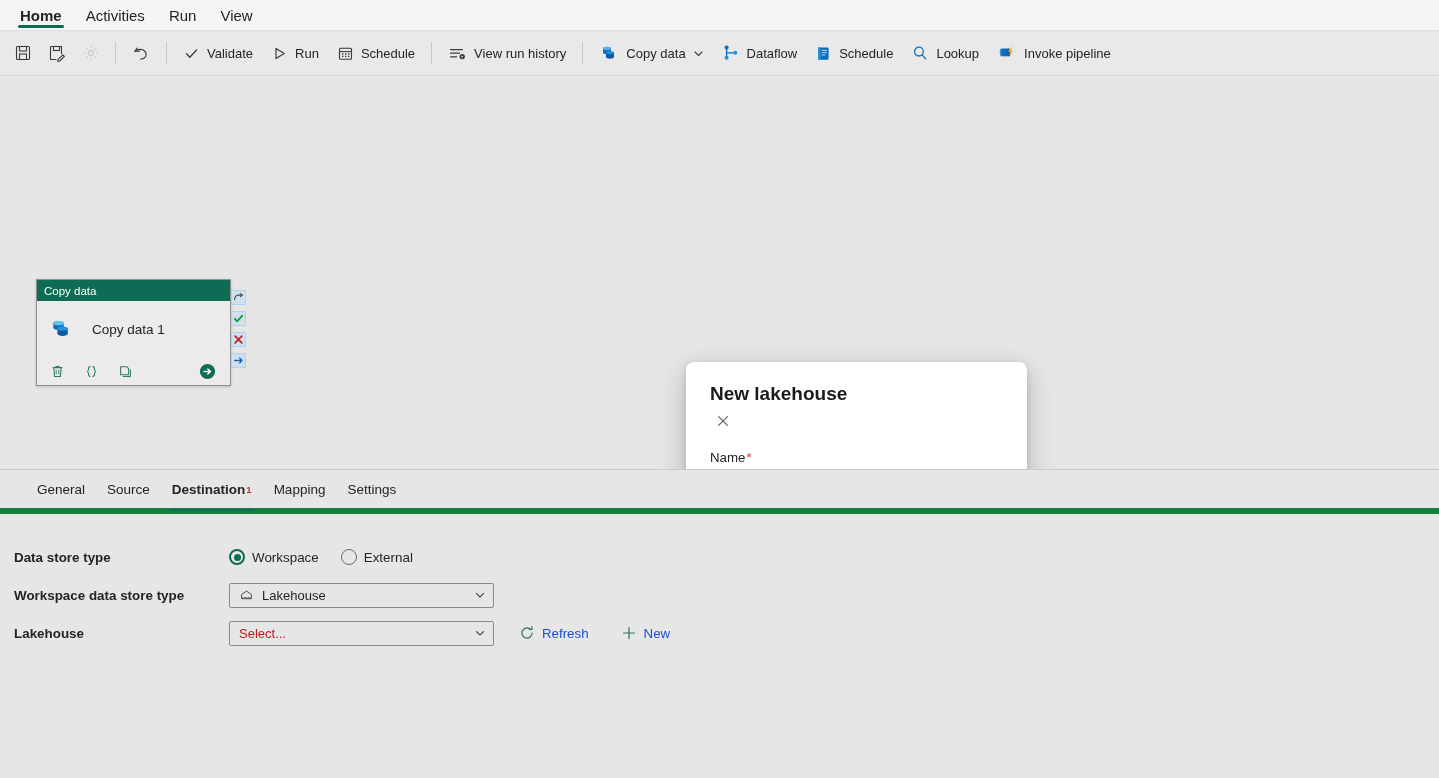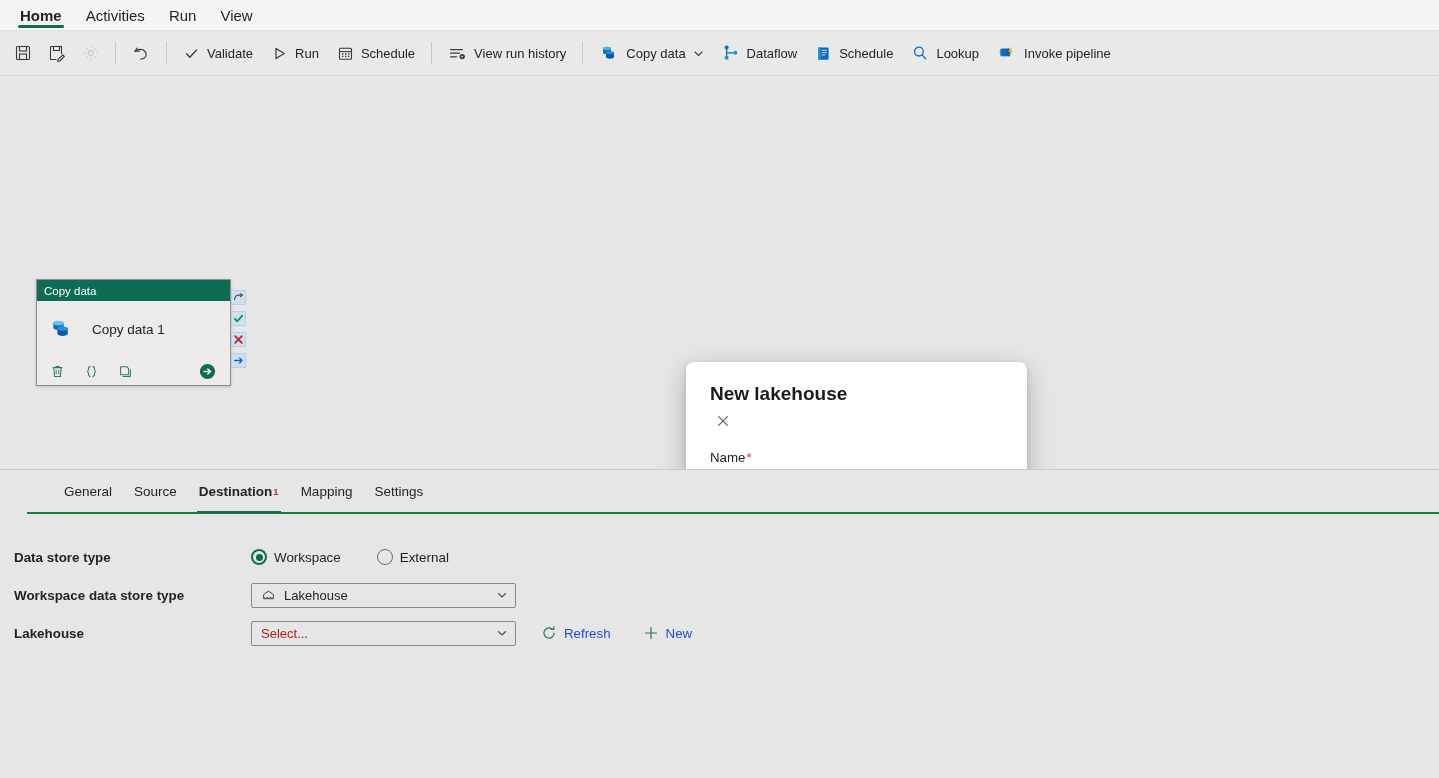--- a/index.html
+++ b/index.html
@@ -175,23 +175,22 @@
   
   .bottom-panel {
     height: 309px;
     background: #e6e6e6;
     border-top: 1px solid #c9c9c9;
   }
   .panel-tabs {
     height: 44px;
     display: flex; align-items: center;
     padding-left: 26px;
-    border-bottom: 2px solid #15803d;
+    border-bottom: 6px solid #15803d;
     background: #e6e6e6;
-    margin-left: 27px;
   }
   .panel-tab {
     position: relative;
     height: 44px;
     display: flex; align-items: center;
     padding: 0 11px;
     font-size: 13.5px;
     color: #242424;
     cursor: pointer;
     white-space: nowrap;
@@ -213,26 +212,26 @@
   }
 
   .form {
     padding: 24px 0 0 14px;
   }
   .form-row {
     display: flex; align-items: center;
     height: 38px;
   }
   .form-label {
-    width: 237px;
+    width: 215px;
     font-size: 13.4px;
     font-weight: 700;
     color: #242424;
   }
-  .radio-group { display: flex; align-items: center; gap: 36px; }
+  .radio-group { display: flex; align-items: center; gap: 22px; }
   .radio {
     display: flex; align-items: center; gap: 7px;
     font-size: 13.4px; cursor: pointer;
   }
   .radio-mark {
     width: 16px; height: 16px;
     border-radius: 50%;
     border: 1.5px solid #6b6b6b;
     display: flex; align-items: center; justify-content: center;
     flex: none;

